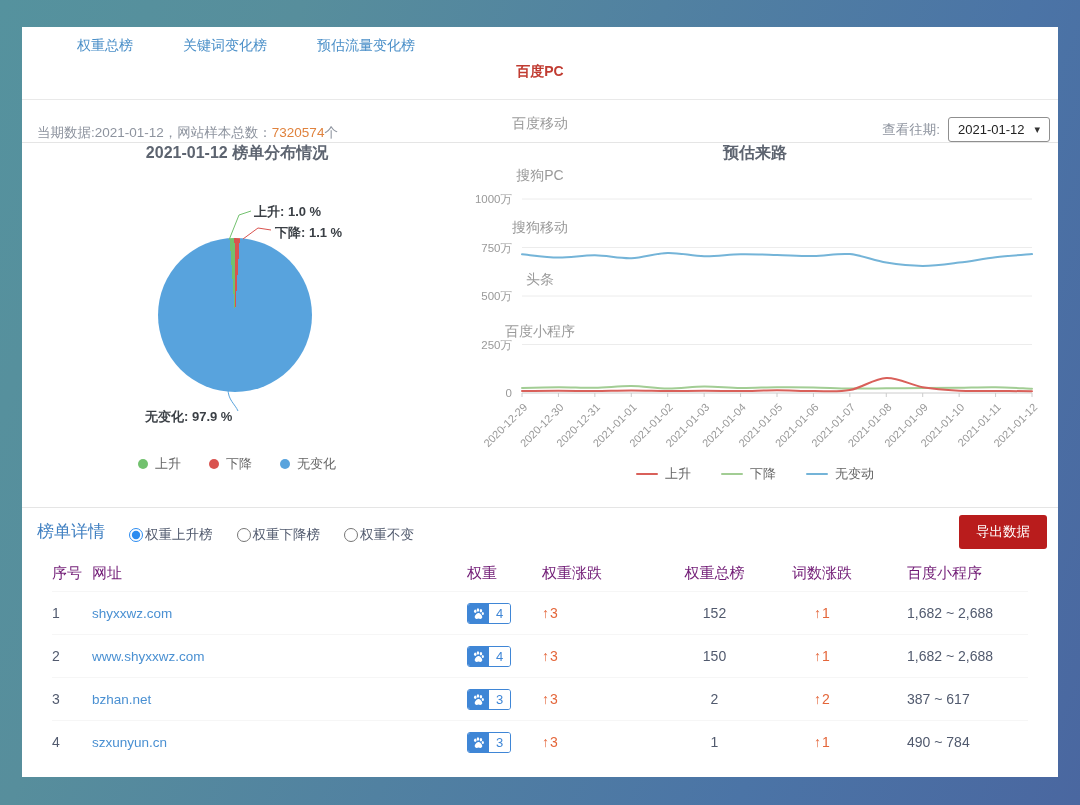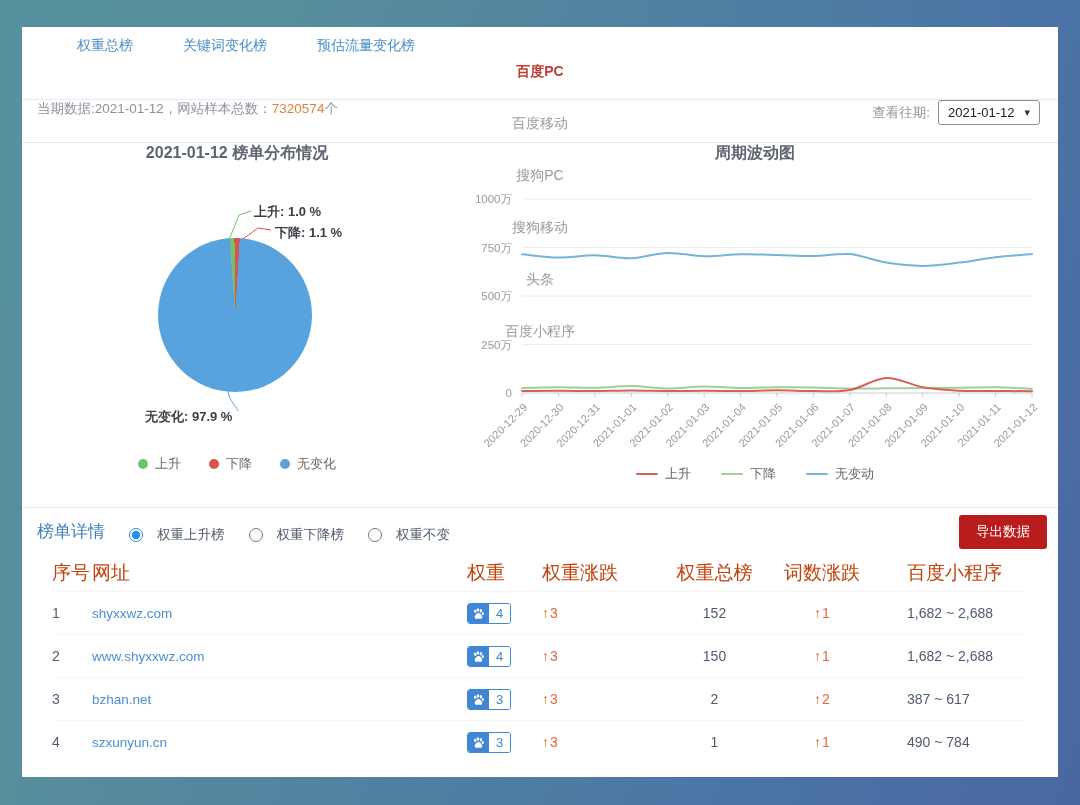--- a/index.html
+++ b/index.html
@@ -16,21 +16,21 @@
   .tab { height:35px; display:flex; align-items:center; padding:0 25px; font-size:14px; color:#4a8fc8; cursor:pointer; }
   .tab.active { height:47px; margin-bottom:-12px; background:#fff; position:relative;
     border-top:3px solid #3f4554; border-left:1px solid #d8d8d8; border-right:1px solid #d8d8d8; color:#5b6372; }
 
   
   .subtabs { display:flex; gap:34px; align-items:center; height:37px; padding:0 15px; border-bottom:1px solid #e9e9e9; position:relative; z-index:1;flex-direction:column; }
   .subtab { font-size:14px; color:#9a9a9a; cursor:pointer; }
   .subtab.active { color:#c13c32; font-weight:bold; }
 
   
-  .infobar { display:flex; align-items:flex-start; justify-content:space-between; height:43px; padding:0 18px 0 15px;
+  .infobar { display:flex; align-items:flex-end; justify-content:space-between; height:43px; padding:0 8px 0 15px;
     border-bottom:1px solid #e5e5e5; font-size:13.5px; color:#8d939e; }
   .count { color:#e0823d; }
   .period { display:flex; align-items:center; gap:8px; }
   .select-box { border:1px solid #8f8f8f; border-radius:3px; padding:4px 9px; color:#222; font-size:13px;
     display:flex; gap:10px; align-items:center; background:#fff; cursor:pointer; }
   .select-box .chev { font-size:11px; color:#333; }
 
   
   .charts { display:flex; height:358px; }
   .pie-pane { width:430px; flex-shrink:0; position:relative; }
@@ -43,29 +43,29 @@
   .legend-item { display:flex; align-items:center; gap:7px; font-size:13px; color:#666; cursor:pointer; }
   .dot { width:10px; height:10px; border-radius:50%; }
   #line-chart { position:absolute; left:0; top:40px; }
   .line-legend { position:absolute; left:0; top:322px; width:100%; display:flex; justify-content:center; gap:30px; }
   .line-swatch { width:22px; height:2px; border-radius:1px; }
 
   
   .details-head { display:flex; align-items:center; gap:24px; height:48px; padding:0 11px 0 15px;
     border-top:1px solid #e5e5e5; margin-top:6px; }
   .details-title { color:#3f7fc1; font-size:17px; }
-  .radio-label { display:flex; align-items:center; gap:14px; font-size:13.5px; color:#515a6e; cursor:pointer;margin-top:6px; }
+  .radio-label { display:flex; align-items:center; gap:2px; font-size:13.5px; color:#515a6e; cursor:pointer;margin-top:6px; }
   input[type=radio] { accent-color:#2d8cf0; width:14px; height:14px; margin:0; cursor:pointer; }
   .export-btn { margin-left:auto; background:#b91c1c; color:#fff; border:none; border-radius:3px;
     padding:8px 17px; font-size:13.5px; cursor:pointer; }
 
   
   .table { padding:0 30px; }
   .trow { display:grid; grid-template-columns:40px 375px 75px 130px 85px 130px 1fr; align-items:center; }
-  .thead { height:36px; color:#c2410c; font-size:19px; }
+  .thead { height:36px; color:#701a75; font-size:15px; }
   .tbody-row { height:43px; font-size:14px; color:#515a6e; border-top:1px solid #f6f6f6; }
   .c-center { text-align:center; }
   .c-traffic { padding-left:20px; }
   .url { color:#4a90d2; font-size:13.5px; cursor:pointer; }
   .arrow-cell { color:#e4663a; }
   .arrow-cell .arr { font-weight:bold; margin-right:1px; }
   .weight-badge { display:inline-flex; height:21px; border:1px solid #3f86d6; border-radius:3px; overflow:hidden; }
   .weight-badge .paw { width:21px; background:#3f86d6; display:flex; align-items:center; justify-content:center; }
   .weight-badge .num { width:21px; background:#fff; color:#3f86d6; font-size:13px; display:flex; align-items:center; justify-content:center; }
 </style>
@@ -125,21 +125,21 @@
           <span>下降</span>
         </div>
         <div class="legend-item">
           <span class="dot" style="background: rgb(88, 163, 221);"></span>
           <span>无变化</span>
         </div>
       </div>
     </div>
 
     <div class="line-pane">
-      <div class="chart-title">周期波动图</div>
+      <div class="chart-title">预估来路</div>
       <svg id="line-chart" width="606" height="280" viewBox="0 0 606 280">
           <line x1="70" y1="210" x2="580" y2="210" stroke="#cccccc" stroke-width="1"></line>
           <text x="60" y="214" text-anchor="end" fill="#999" font-size="11.5">0</text>
           <line x1="70" y1="161.5" x2="580" y2="161.5" stroke="#ececec" stroke-width="1"></line>
           <text x="60" y="165.5" text-anchor="end" fill="#999" font-size="11.5">250万</text>
           <line x1="70" y1="113" x2="580" y2="113" stroke="#ececec" stroke-width="1"></line>
           <text x="60" y="117" text-anchor="end" fill="#999" font-size="11.5">500万</text>
           <line x1="70" y1="64.5" x2="580" y2="64.5" stroke="#ececec" stroke-width="1"></line>
           <text x="60" y="68.5" text-anchor="end" fill="#999" font-size="11.5">750万</text>
           <line x1="70" y1="16" x2="580" y2="16" stroke="#ececec" stroke-width="1"></line>

